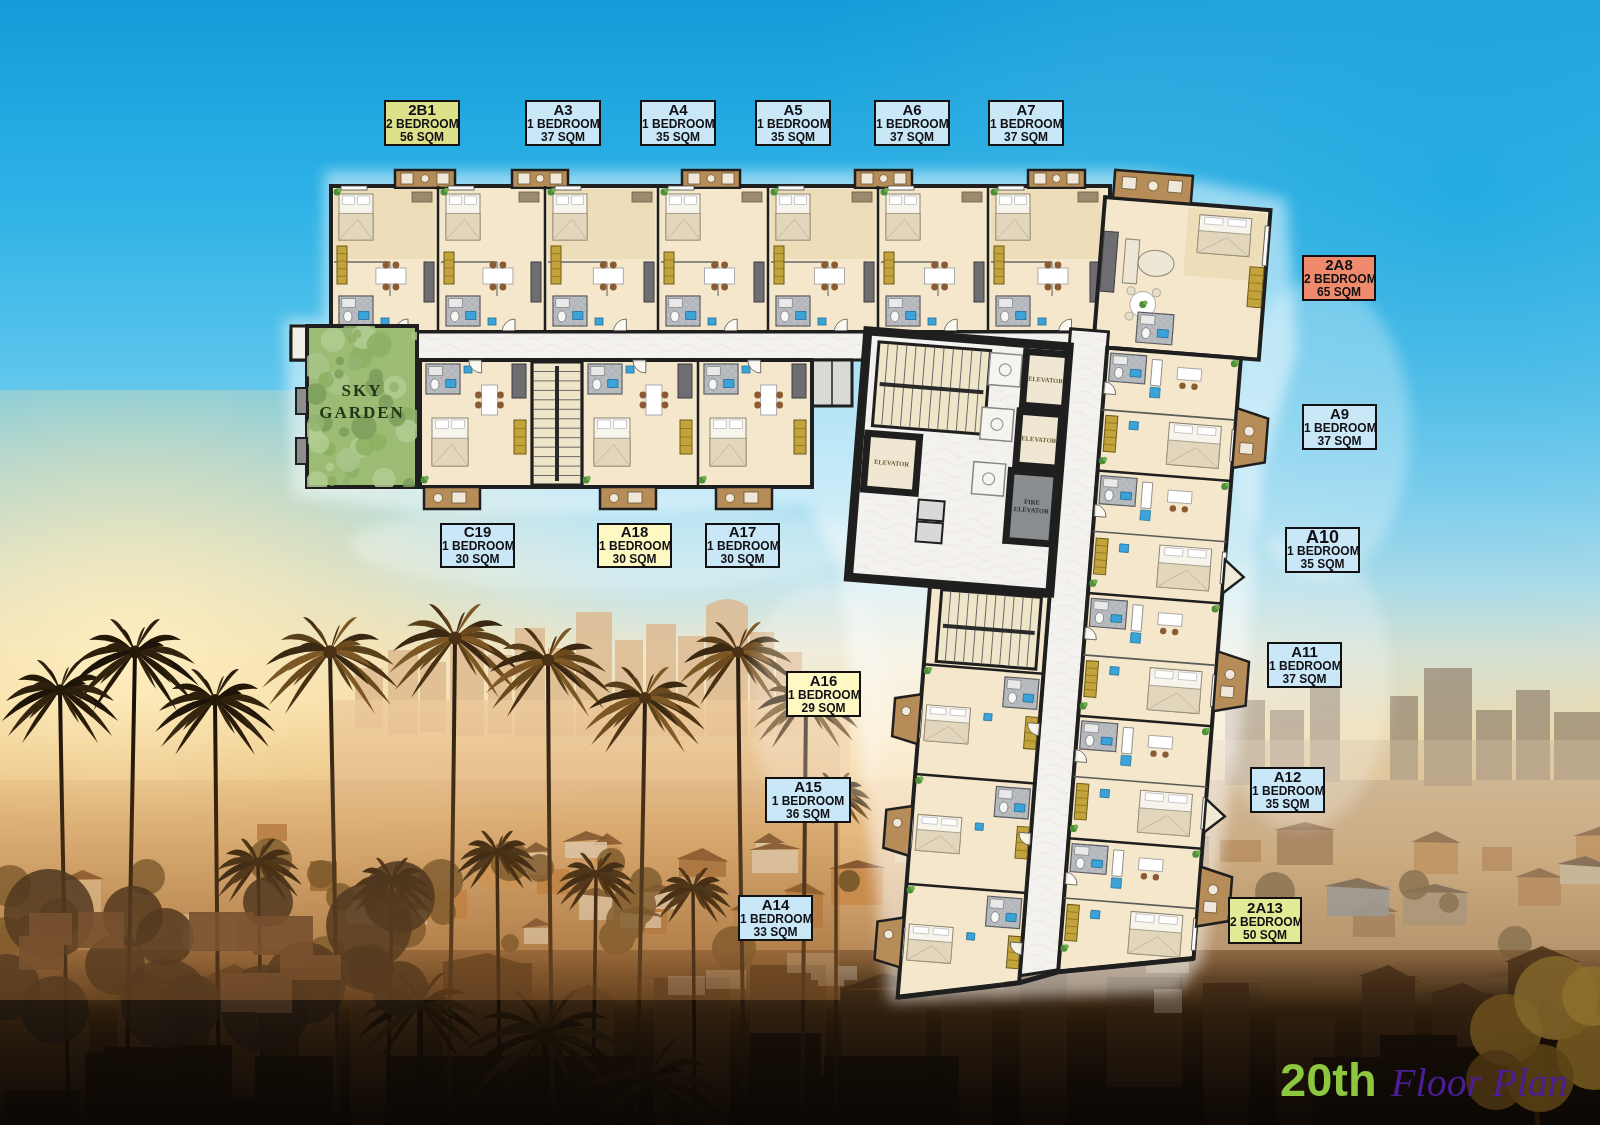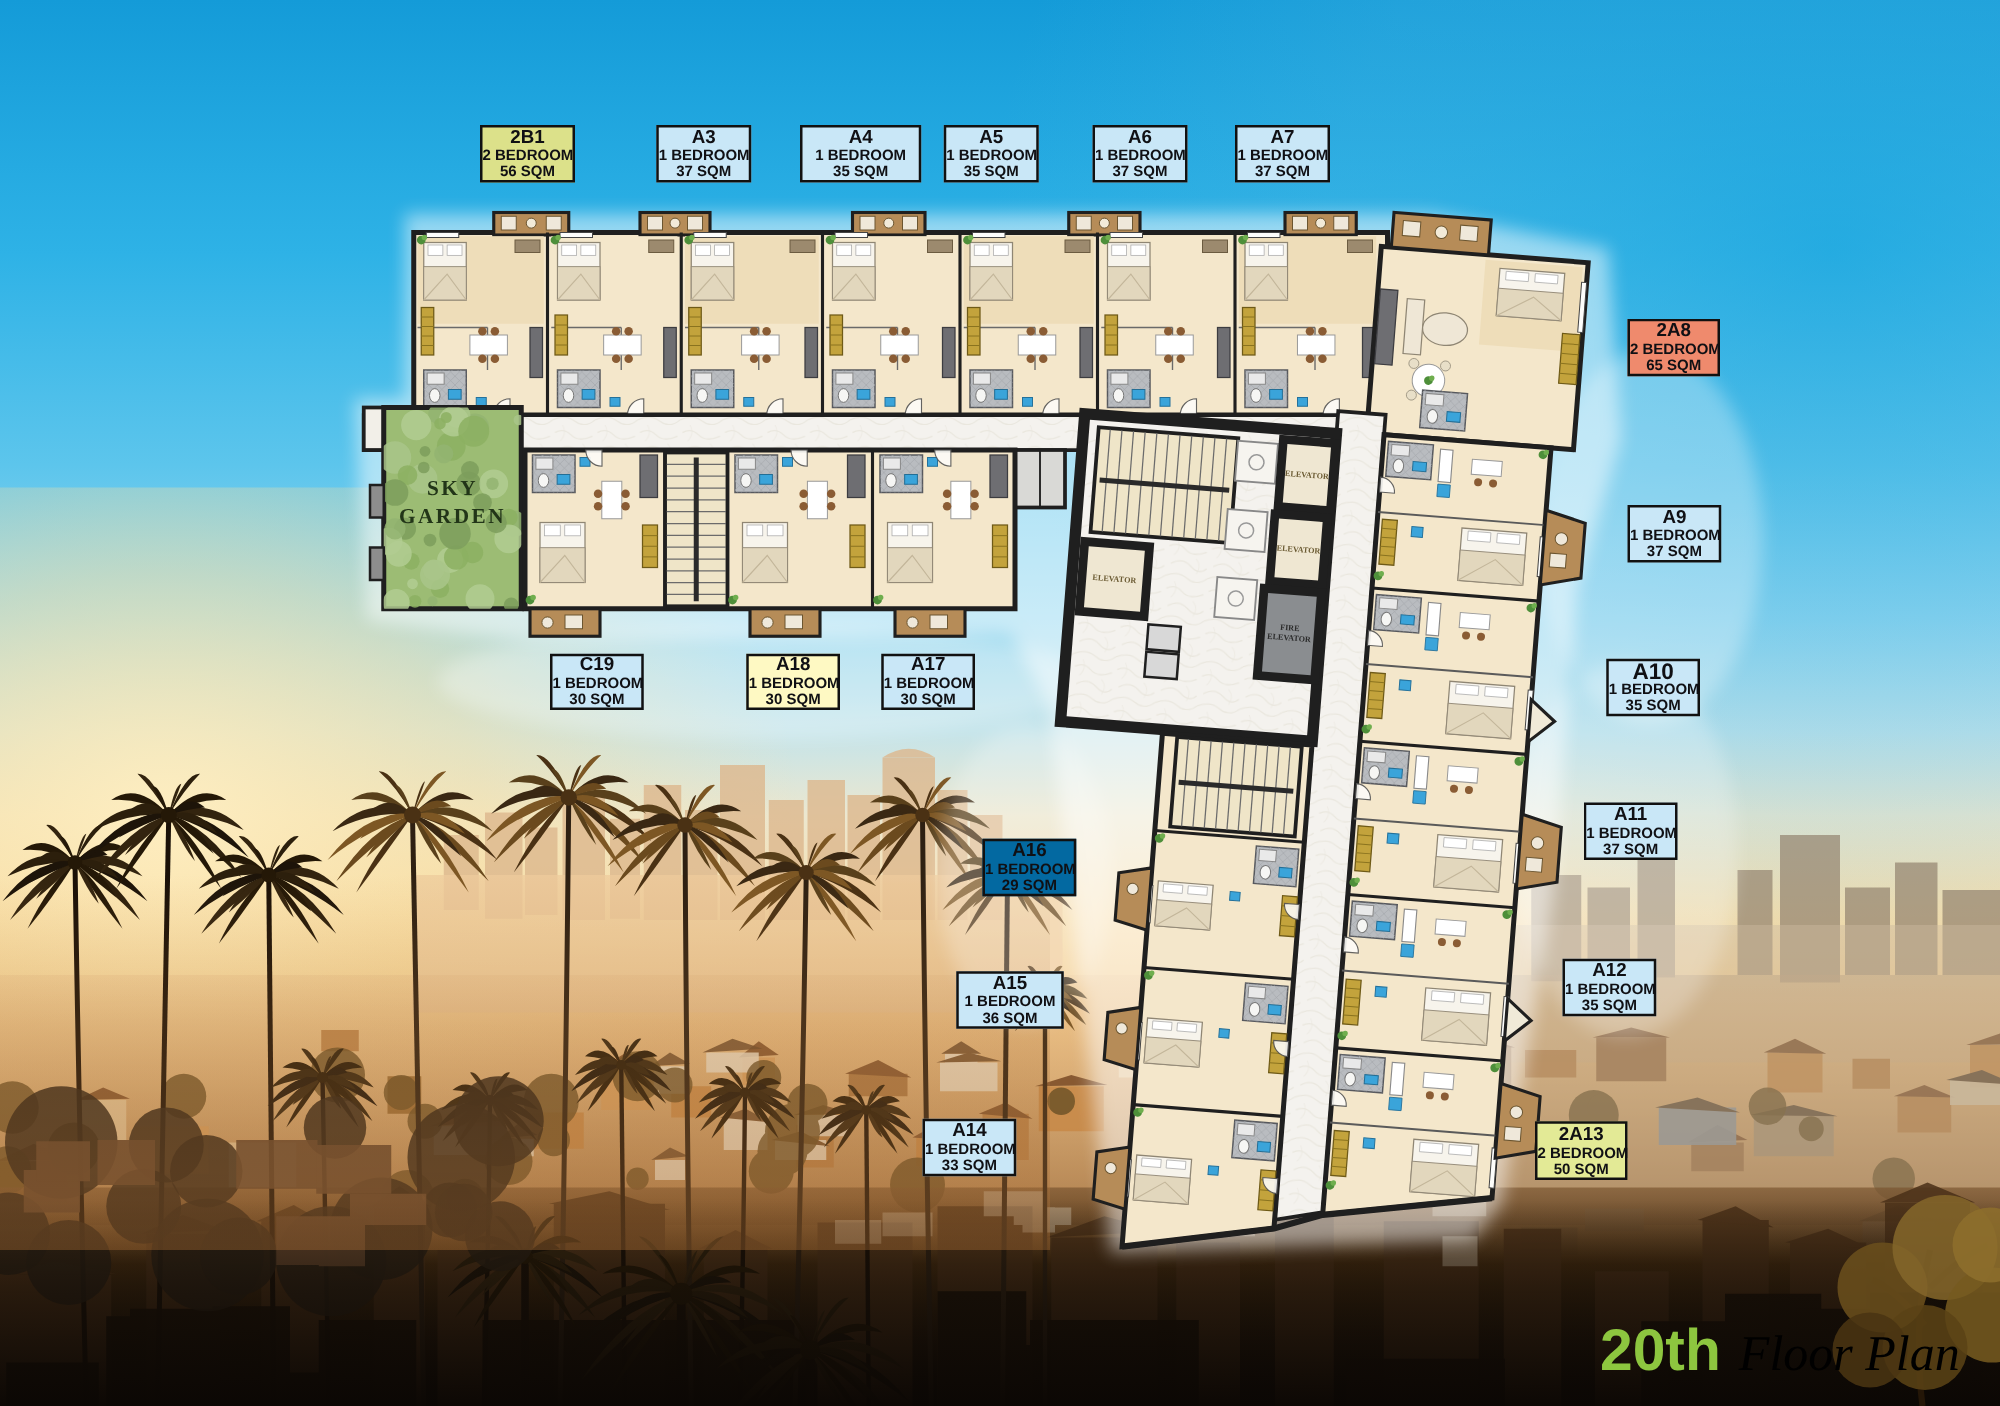--- a/index.html
+++ b/index.html
@@ -2043,21 +2043,21 @@
 <div style="font-size:12px;line-height:13px;white-space:nowrap;">2 BEDROOM</div>
 <div style="font-size:12px;line-height:13px;white-space:nowrap;">56 SQM</div>
     </div>
 
 <div class="lbl" style="left:525px;top:100px;width:76px;height:46px;background:#c9e7f7;">
 <div style="font-size:15px;line-height:16px;white-space:nowrap;">A3</div>
 <div style="font-size:12px;line-height:13px;white-space:nowrap;">1 BEDROOM</div>
 <div style="font-size:12px;line-height:13px;white-space:nowrap;">37 SQM</div>
     </div>
 
-<div class="lbl" style="left:640px;top:100px;width:97px;height:46px;background:#c9e7f7;">
+<div class="lbl" style="left:640px;top:100px;width:76px;height:46px;background:#c9e7f7;">
 <div style="font-size:15px;line-height:16px;white-space:nowrap;">A4</div>
 <div style="font-size:12px;line-height:13px;white-space:nowrap;">1 BEDROOM</div>
 <div style="font-size:12px;line-height:13px;white-space:nowrap;">35 SQM</div>
     </div>
 
 <div class="lbl" style="left:755px;top:100px;width:76px;height:46px;background:#c9e7f7;">
 <div style="font-size:15px;line-height:16px;white-space:nowrap;">A5</div>
 <div style="font-size:12px;line-height:13px;white-space:nowrap;">1 BEDROOM</div>
 <div style="font-size:12px;line-height:13px;white-space:nowrap;">35 SQM</div>
     </div>
@@ -2121,21 +2121,21 @@
 <div style="font-size:12px;line-height:13px;white-space:nowrap;">1 BEDROOM</div>
 <div style="font-size:12px;line-height:13px;white-space:nowrap;">30 SQM</div>
     </div>
 
 <div class="lbl" style="left:705px;top:523px;width:75px;height:45px;background:#c9e7f7;">
 <div style="font-size:15px;line-height:16px;white-space:nowrap;">A17</div>
 <div style="font-size:12px;line-height:13px;white-space:nowrap;">1 BEDROOM</div>
 <div style="font-size:12px;line-height:13px;white-space:nowrap;">30 SQM</div>
     </div>
 
-<div class="lbl" style="left:786px;top:671px;width:75px;height:46px;background:#0369a1;">
+<div class="lbl" style="left:786px;top:671px;width:75px;height:46px;background:#fef9c3;">
 <div style="font-size:15px;line-height:16px;white-space:nowrap;">A16</div>
 <div style="font-size:12px;line-height:13px;white-space:nowrap;">1 BEDROOM</div>
 <div style="font-size:12px;line-height:13px;white-space:nowrap;">29 SQM</div>
     </div>
 
 <div class="lbl" style="left:765px;top:777px;width:86px;height:46px;background:#c9e7f7;">
 <div style="font-size:15px;line-height:16px;white-space:nowrap;">A15</div>
 <div style="font-size:12px;line-height:13px;white-space:nowrap;">1 BEDROOM</div>
 <div style="font-size:12px;line-height:13px;white-space:nowrap;">36 SQM</div>
     </div>
@@ -2144,14 +2144,14 @@
 <div style="font-size:15px;line-height:16px;white-space:nowrap;">A14</div>
 <div style="font-size:12px;line-height:13px;white-space:nowrap;">1 BEDROOM</div>
 <div style="font-size:12px;line-height:13px;white-space:nowrap;">33 SQM</div>
     </div>
 
 
 <div style="position:absolute;left:1280px;top:1052px;white-space:nowrap;">
 
 <span style="font-family:'Liberation Sans',sans-serif;font-weight:bold;font-size:47px;color:#8dc63f;">20th</span>
 
-<span style="font-family:'Liberation Serif',serif;font-style:italic;font-size:40px;color:#000000;margin-left:10px;">Floor Plan</span>
+<span style="font-family:'Liberation Serif',serif;font-style:italic;font-size:40px;color:#4c1d95;margin-left:10px;">Floor Plan</span>
 </div>
 </div>
 </body></html>

